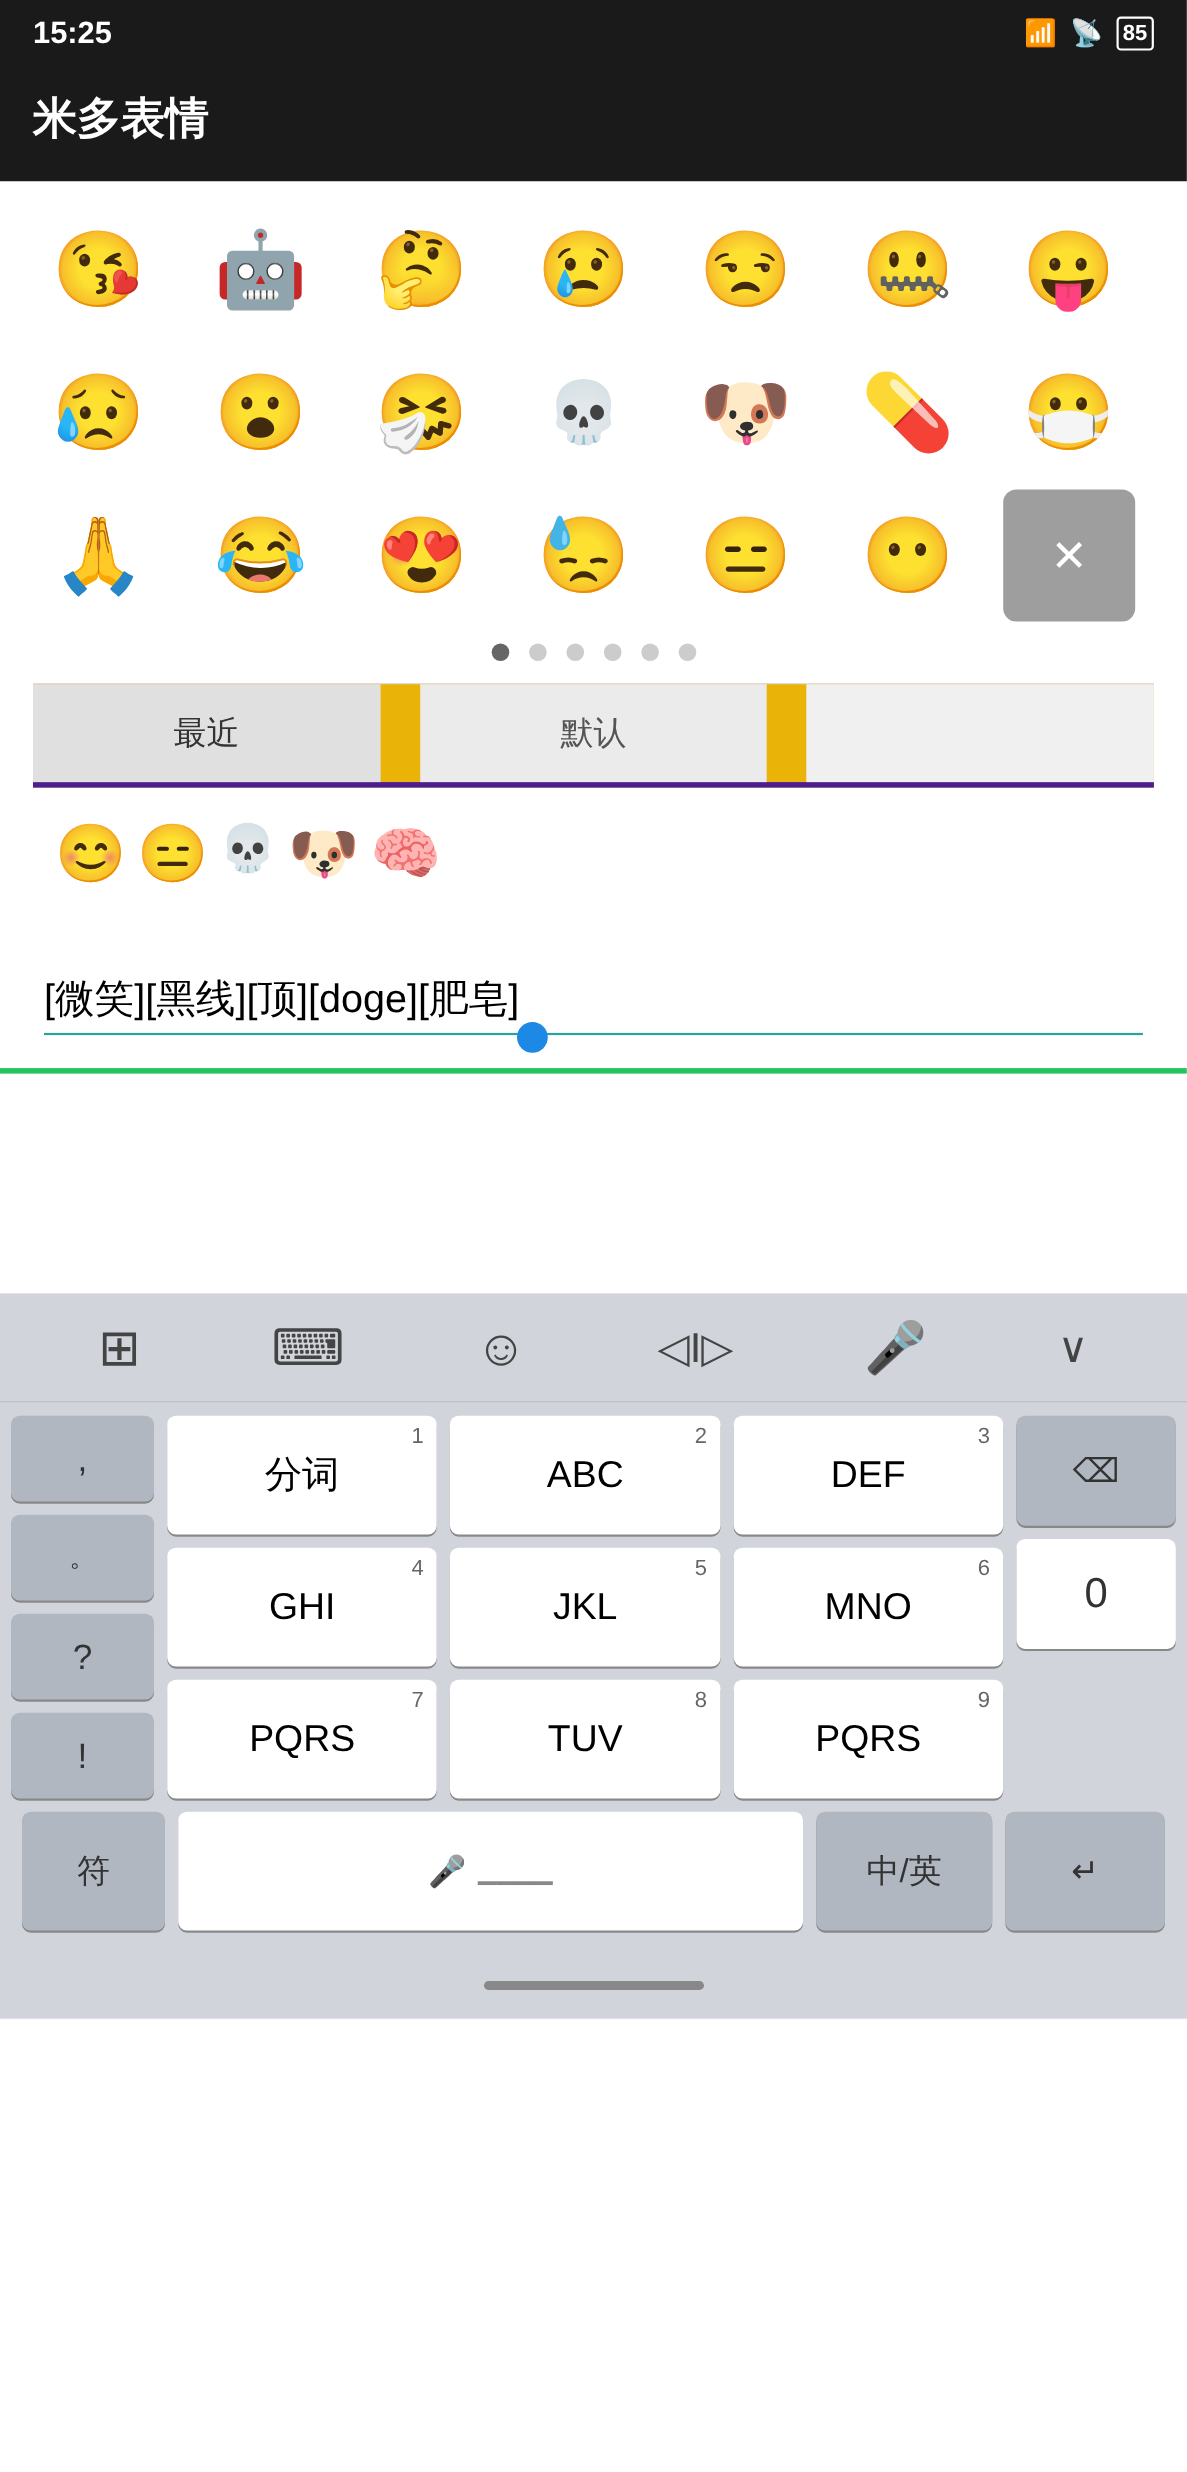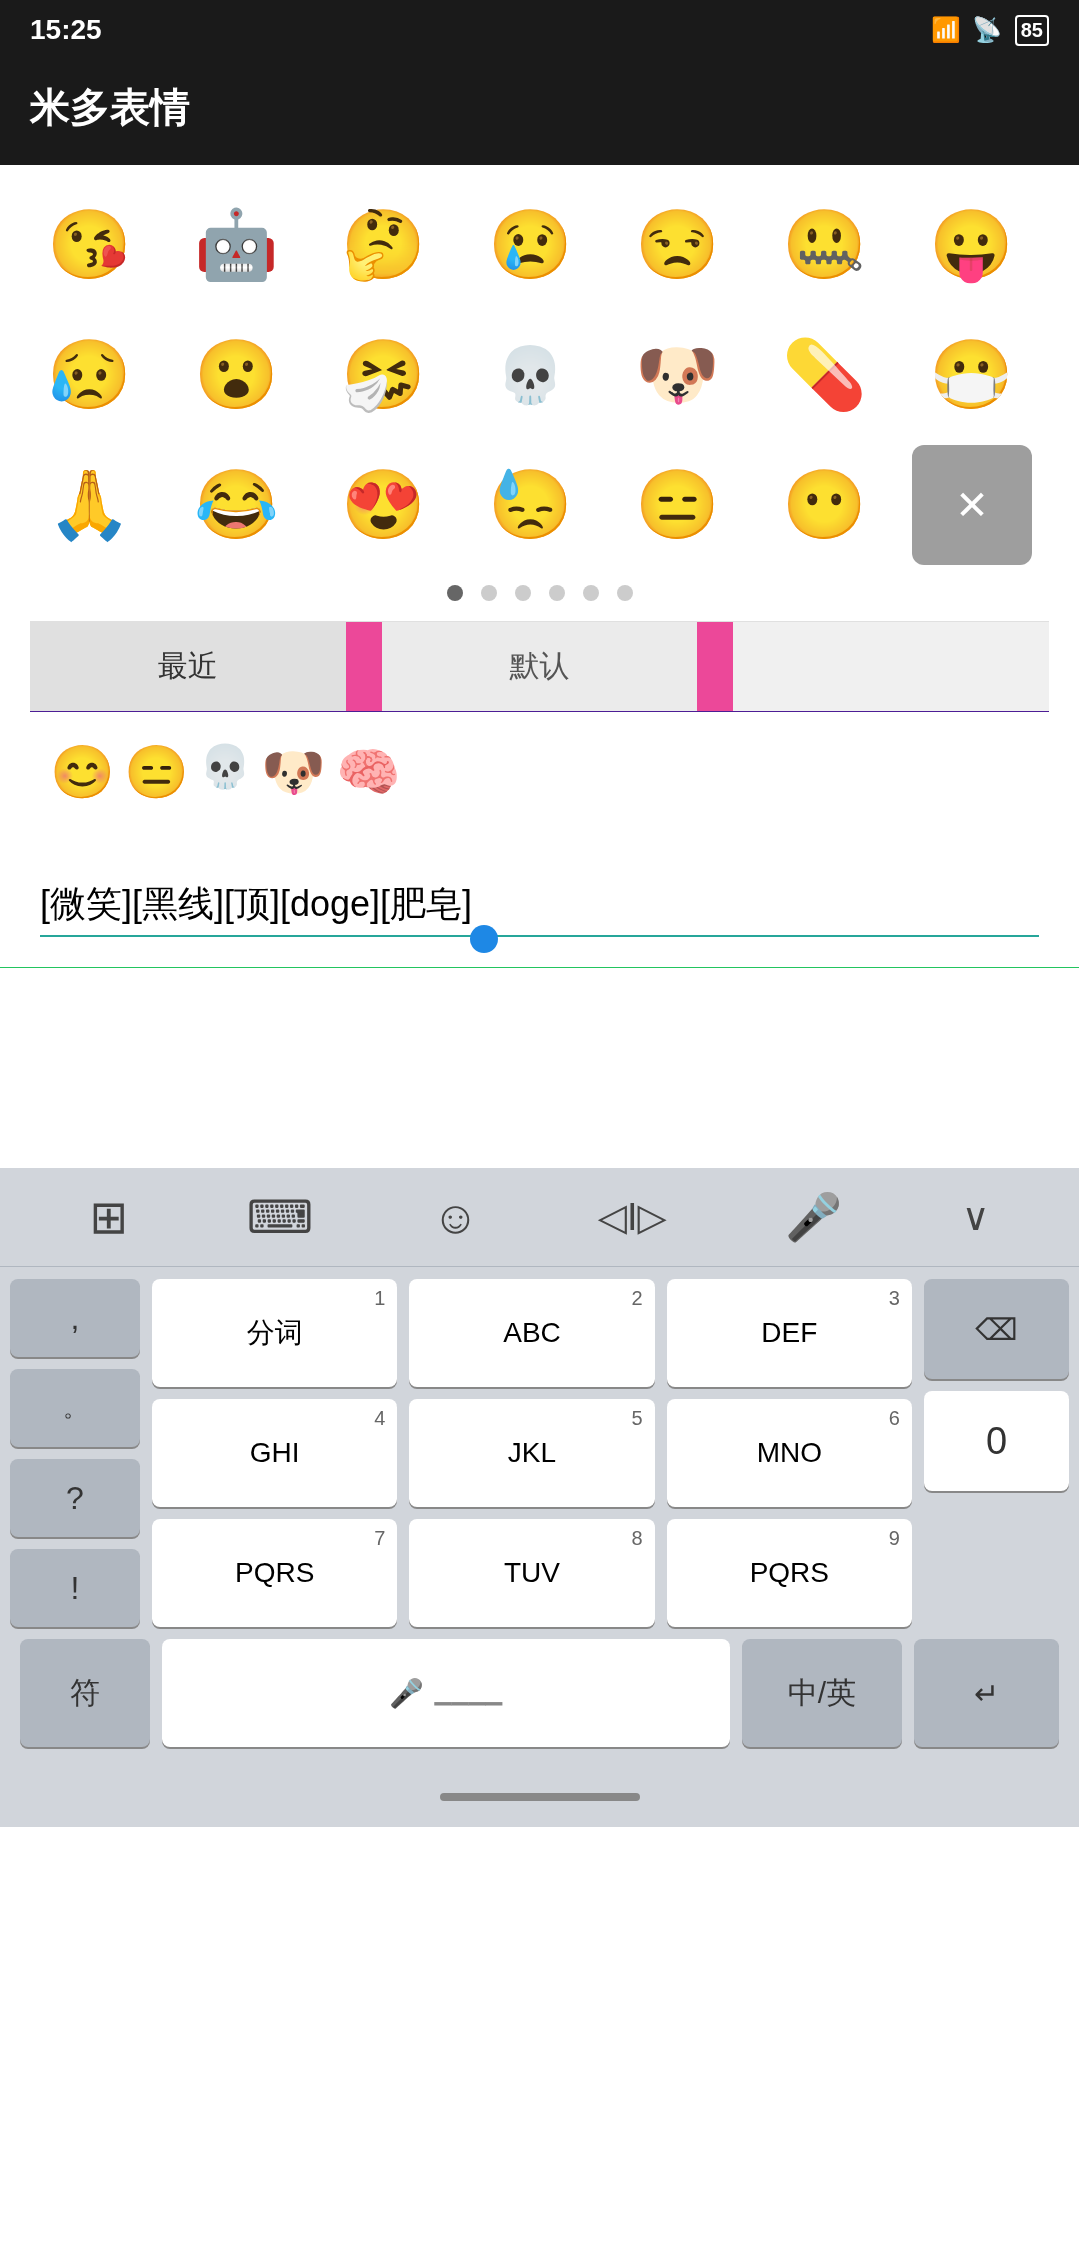--- a/index.html
+++ b/index.html
@@ -95,22 +95,22 @@
       background: #ccc;
     }
     .dot.active {
       background: #666;
     }
 
     
     .category-tabs {
       display: flex;
       border-top: 1px solid #e0e0e0;
-      border-bottom: 1px solid #4c1d95;
-      background: #ec4899;
+      border-bottom: 5px solid #4c1d95;
+      background: #eab308;
       margin-bottom: 20px;
       gap: 36px;
     }
     .cat-tab {
       flex: 1;
       text-align: center;
       padding: 24px 0;
       font-size: 30px;
       color: #555;
       cursor: pointer;
@@ -128,21 +128,21 @@
     .recent-row {
       display: flex;
       gap: 10px;
       padding: 10px 20px 30px;
       font-size: 52px;
     }
 
     
     .text-input-area {
       padding: 30px 40px;
-      border-bottom: 1px solid #22c55e;
+      border-bottom: 5px solid #22c55e;
     }
     .text-field {
       font-size: 36px;
       color: #000;
       border: none;
       border-bottom: 2px solid #26a69a;
       width: 100%;
       padding-bottom: 10px;
       outline: none;
       background: transparent;
@@ -238,21 +238,21 @@
       position: relative;
     }
     .key .num {
       font-size: 20px;
       color: #666;
       position: absolute;
       top: 8px;
       right: 12px;
     }
     .key .label {
-      font-size: 28px;
+      font-size: 34px;
       font-weight: 500;
     }
     .key-delete {
       font-size: 40px;
     }
     .right-col {
       display: flex;
       flex-direction: column;
       gap: 12px;
       width: 145px;

